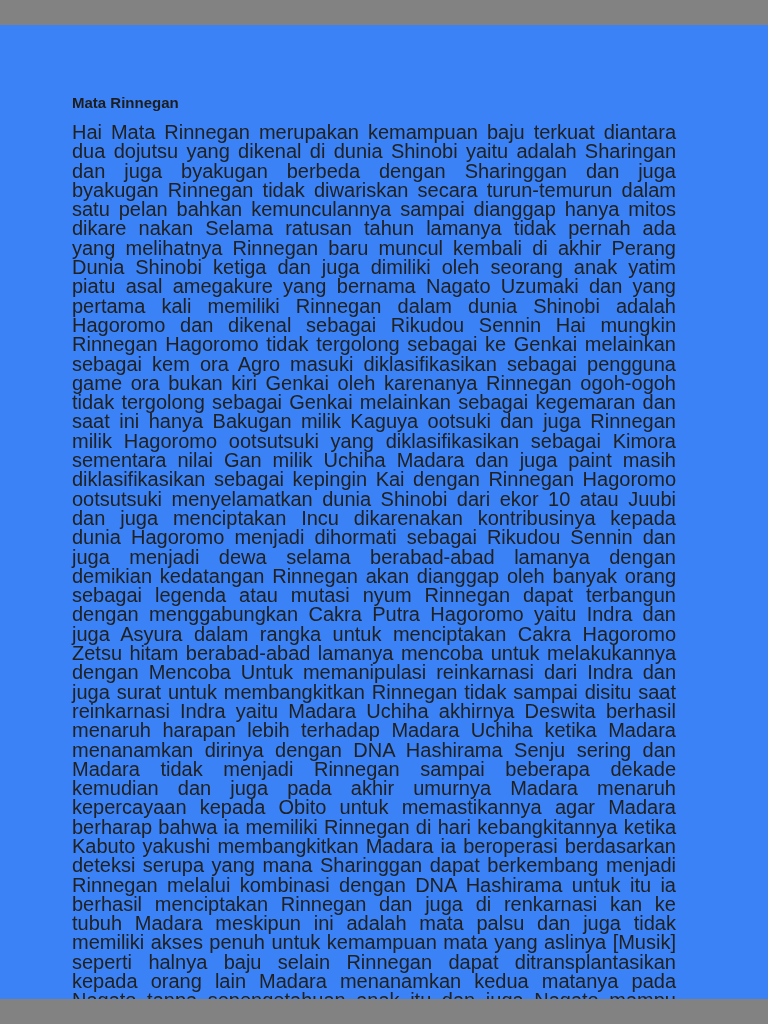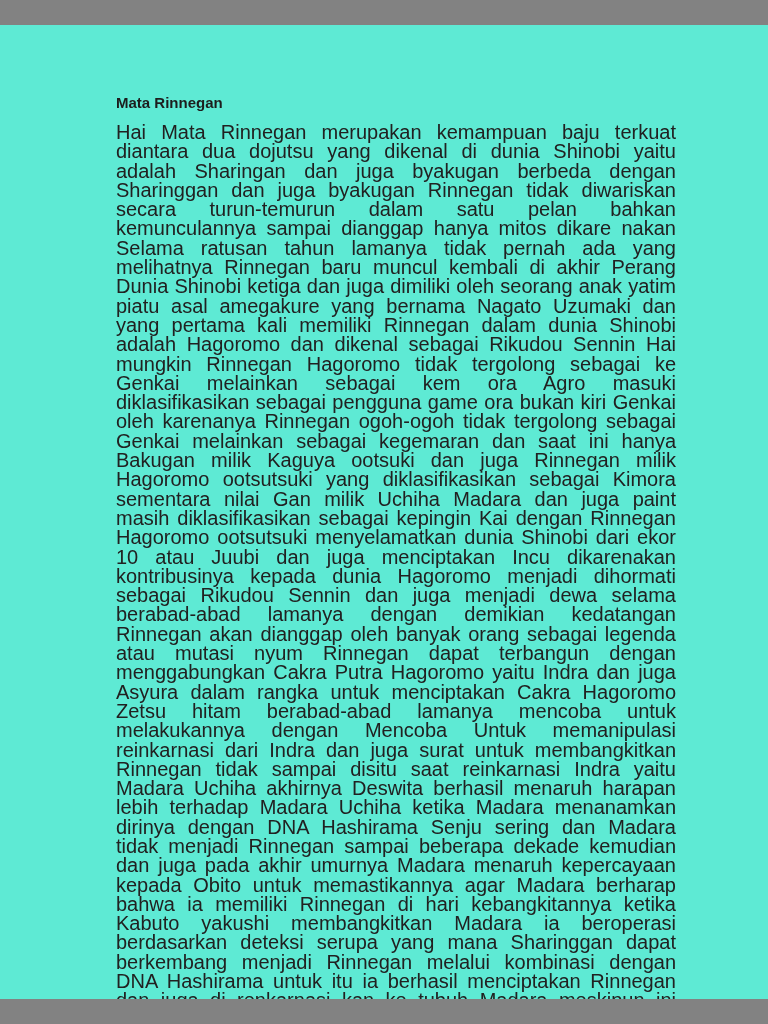--- a/index.html
+++ b/index.html
@@ -20,22 +20,22 @@
       background: #828282;
     }
     .viewer-bar.top { top: 0; }
     .viewer-bar.bottom { bottom: 0; }
     .page {
       position: absolute;
       top: 25px;
       left: 0;
       width: 768px;
       height: 974px;
-      background: #5eead4;
-      padding: 68px 92px 0 116px;
+      background: #3b82f6;
+      padding: 68px 92px 0 72px;
     }
     .doc-title {
       font-size: 15px;
       font-weight: bold;
       color: #1d1d1d;
       line-height: 19px;
       margin: 0 0 11px 0;
     }
     .doc-body {
       font-size: 20px;

